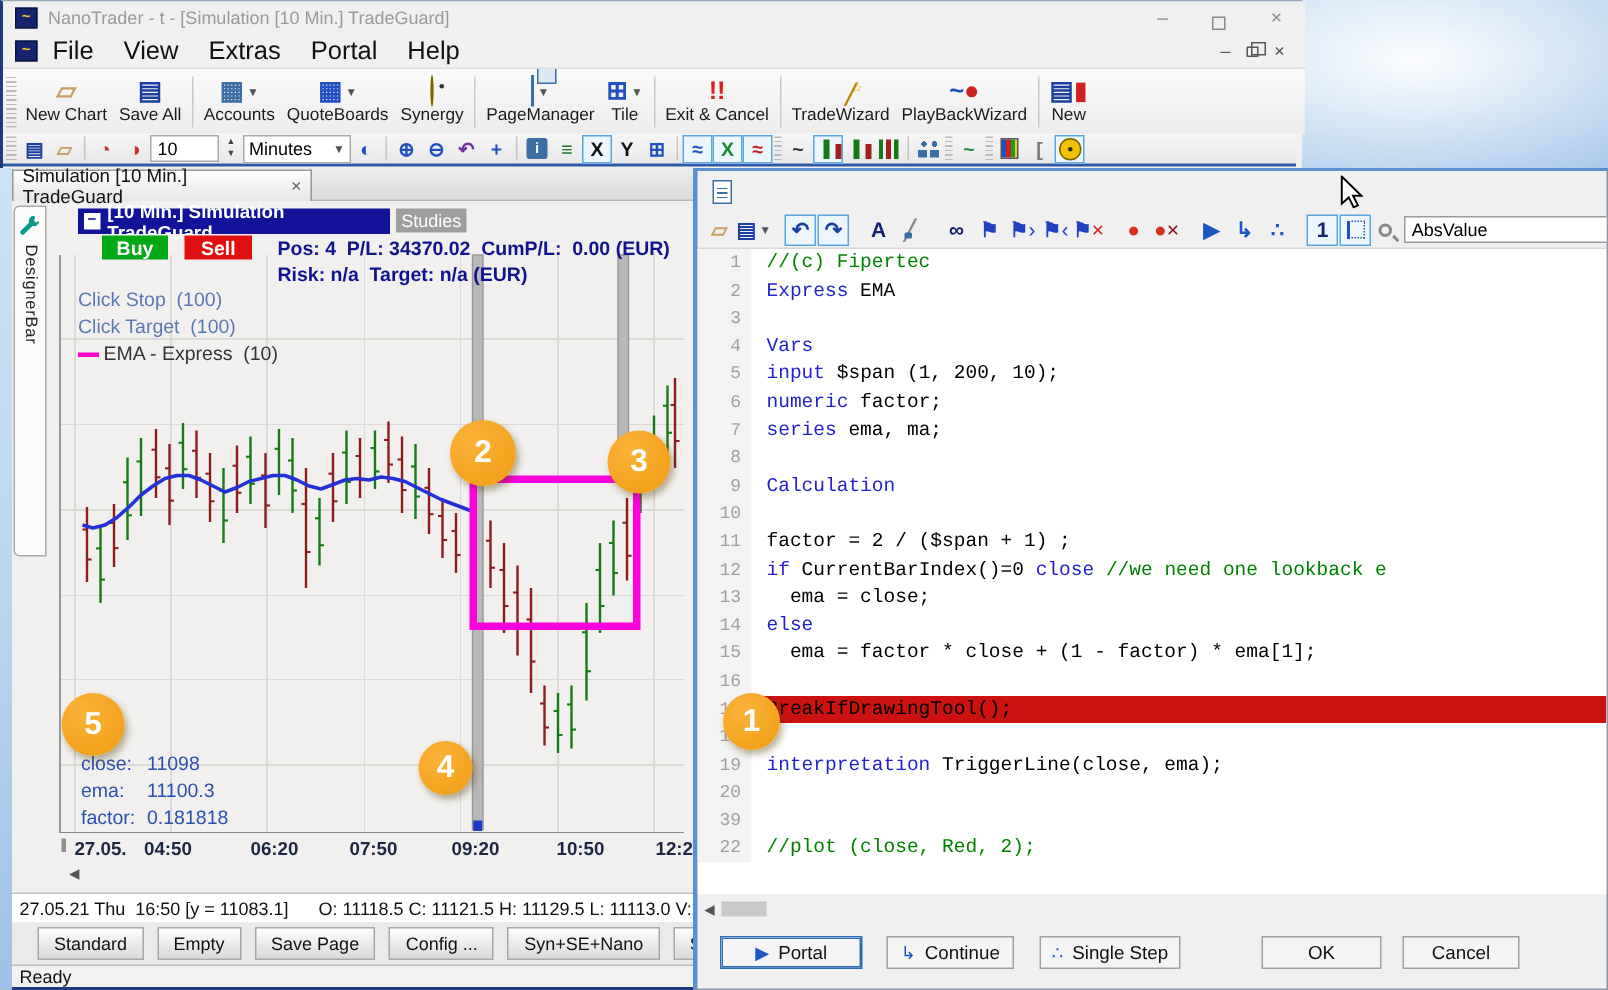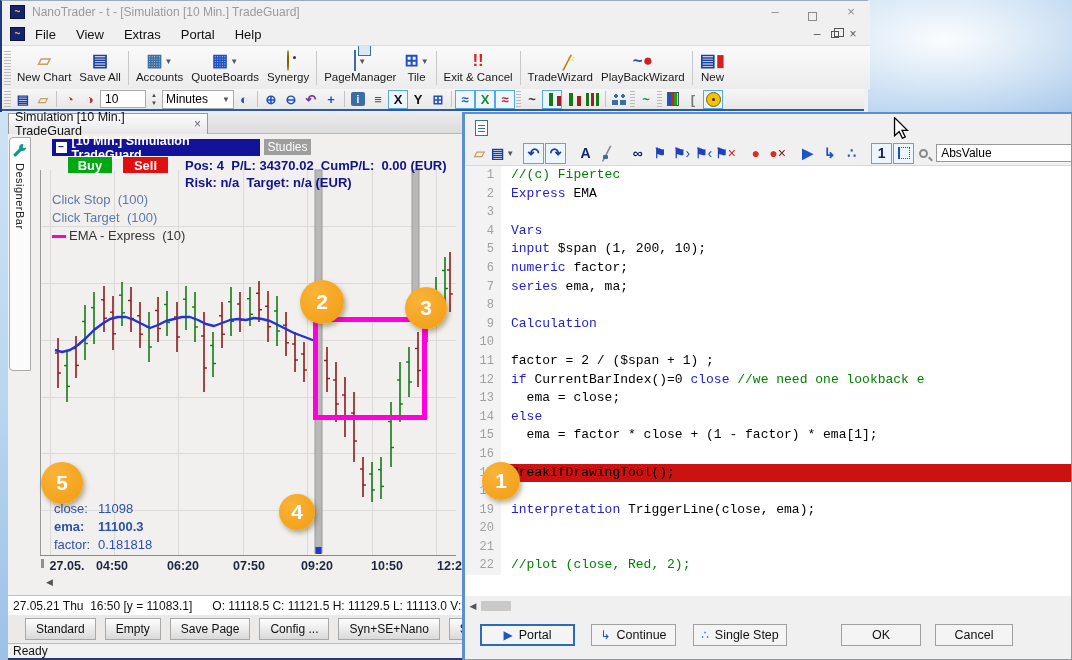--- a/index.html
+++ b/index.html
@@ -15,21 +15,21 @@
   
   #main-top { left:0; top:0; width:868px; height:112px; background:#f0f0f0;
     border-left:2px solid #1e3a7a; border-top:1px solid #9ab; z-index:2; }
   #titlebar { left:0; top:0; width:868px; height:22px; background:#f0f0f0; }
   .applogo { display:inline-block; width:15px; height:14px; background:#16246e; border:1px solid #0a1440;
     color:#f4c430; font-weight:bold; font-size:10px; line-height:12px; text-align:center; }
   #title-text { color:#9a9a9a; font-size:12px; line-height:22px; }
   .winctl { color:#8a8a8a; font-size:13px; width:22px; text-align:center; display:inline-block; cursor:default; }
   .boxglyph { display:inline-block; width:9px; height:9px; border:1px solid #8a8a8a; }
   #menubar { left:0; top:22px; width:868px; height:22px; background:#f0f0f0; display:flex; align-items:center; }
-  .menu-item { font-size:13px; color:#111; padding:3px 10px; }
+  .menu-item { font-size:17px; color:#111; padding:3px 10px; }
   .mdictl { color:#555; font-size:12px; width:18px; text-align:center; }
   .restore-ic { position:relative; display:inline-block; width:8px; height:7px; border:1px solid #555; vertical-align:middle; }
   .restore-ic:before { content:""; position:absolute; top:-4px; left:2px; width:8px; height:7px; border:1px solid #555; }
 
   
   #toolbar1 { left:0; top:44px; width:868px; height:44px; background:linear-gradient(#fafafa,#ececec);
     display:flex; align-items:center; overflow:hidden; border-top:1px solid #ddd; }
   .grip { width:7px; height:80%; margin:0 2px;
     background:repeating-linear-gradient(0deg,#bbb 0 1px,transparent 1px 3px); }
   .tb1-btn { display:flex; flex-direction:column; align-items:center; justify-content:center; height:42px; padding:1px 4px; flex:none; }
@@ -535,21 +535,21 @@
 <div class="abs trade-btn" style="left:123px;top:157px;width:45px;height:16px;background:#e01010;">Sell</div>
 <div class="abs info-line" style="left:185px;top:158px;">Pos: 4  P/L: 34370.02  CumP/L:  0.00 (EUR)</div>
 <div class="abs info-line" style="left:185px;top:175px;">Risk: n/a  Target: n/a (EUR)</div>
 <div class="abs" id="legend" style="left:52px;top:192px;z-index:4;">
     <div class="legend-item" style="height: 18px;"><span>Click Stop  (100)</span></div>
     <div class="legend-item" style="height: 18px;"><span>Click Target  (100)</span></div>
     <div class="legend-item" style="height: 18px;"><span class="ema-dash"></span><span style="color: rgb(51, 51, 51);">EMA - Express  (10)</span></div>
   </div>
 <div class="abs" id="readout" style="left:54px;top:501px;z-index:4;">
     <div class="readout" style="height: 18px;"><span style="display: inline-block; width: 44px;">close:</span><span>11098</span></div>
-    <div class="readout" style="height: 18px; font-weight: bold;"><span style="display: inline-block; width: 44px;">ema:</span><span>11100.3</span></div>
+    <div class="readout" style="height: 18px;"><span style="display: inline-block; width: 44px;">ema:</span><span>11100.3</span></div>
     <div class="readout" style="height: 18px;"><span style="display: inline-block; width: 44px;">factor:</span><span>0.181818</span></div>
   </div>
 
 <div class="abs" id="magenta-rect"></div>
 <div id="annot">
     <div class="num-circle abs" style="height: 38px; width: 38px; left: 482px; top: 462px;">1</div>
     <div class="num-circle abs" style="height: 44px; width: 44px; left: 300px; top: 280px;">2</div>
     <div class="num-circle abs" style="height: 42px; width: 42px; left: 405px; top: 287px;">3</div>
     <div class="num-circle abs" style="height: 36px; width: 36px; left: 279px; top: 494px;">4</div>
     <div class="num-circle abs" style="height: 42px; width: 42px; left: 41px; top: 462px;">5</div>
@@ -723,21 +723,21 @@
       </div>
       <div class="code-row">
         <span class="gutter">19</span>
         <span class="codetext"><span class="tk-k">interpretation</span><span class="tk-p"> TriggerLine(close, ema);</span></span>
       </div>
       <div class="code-row">
         <span class="gutter">20</span>
         <span class="codetext"></span>
       </div>
       <div class="code-row">
-        <span class="gutter">21</span>
+        <span class="gutter">39</span>
       </div>
       <div class="code-row">
         <span class="gutter">22</span>
         <span class="codetext"><span class="tk-c">//plot (close, Red, 2);</span></span>
       </div>
     </div>
   <div id="ed-hscroll">
     <span class="arrow">◀</span>
     <span class="thumb"></span>
   </div>

